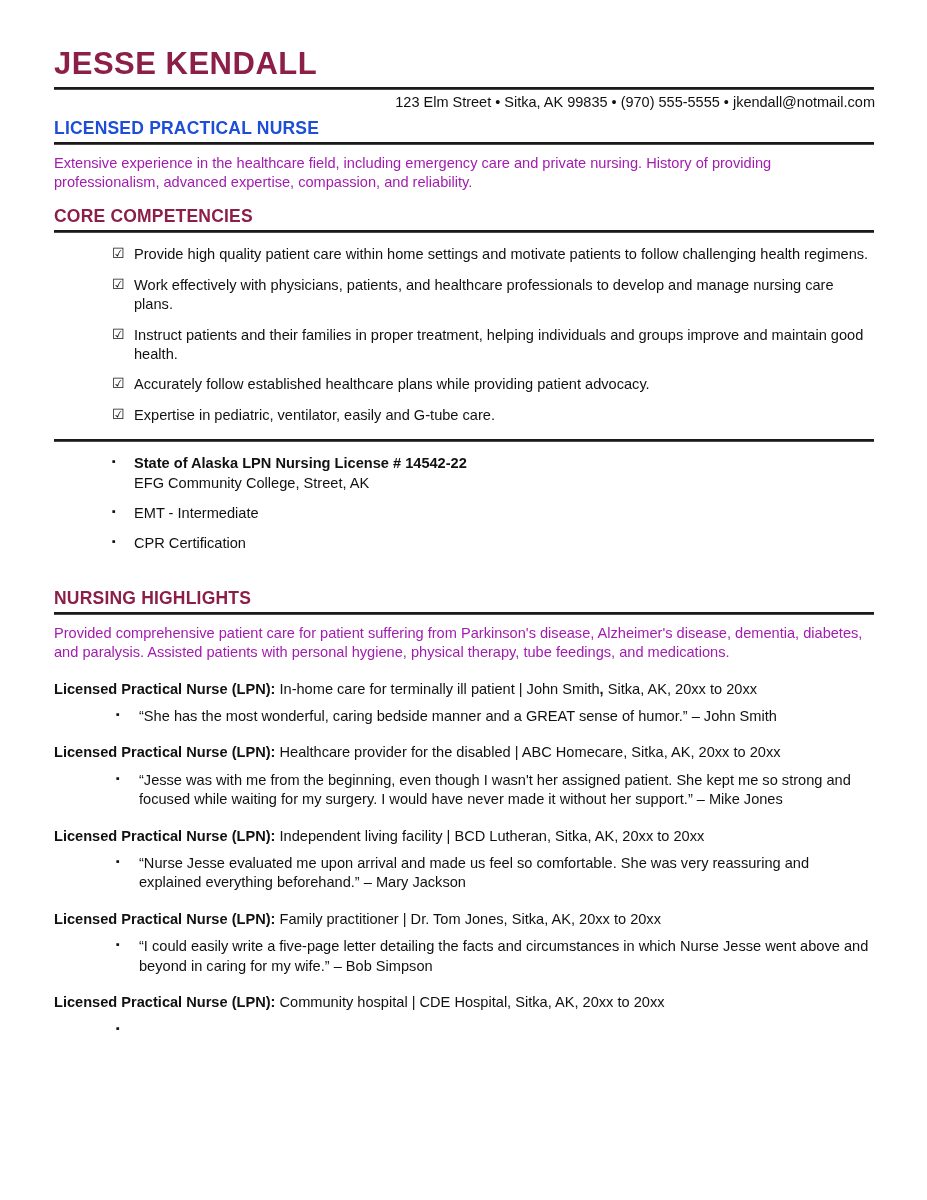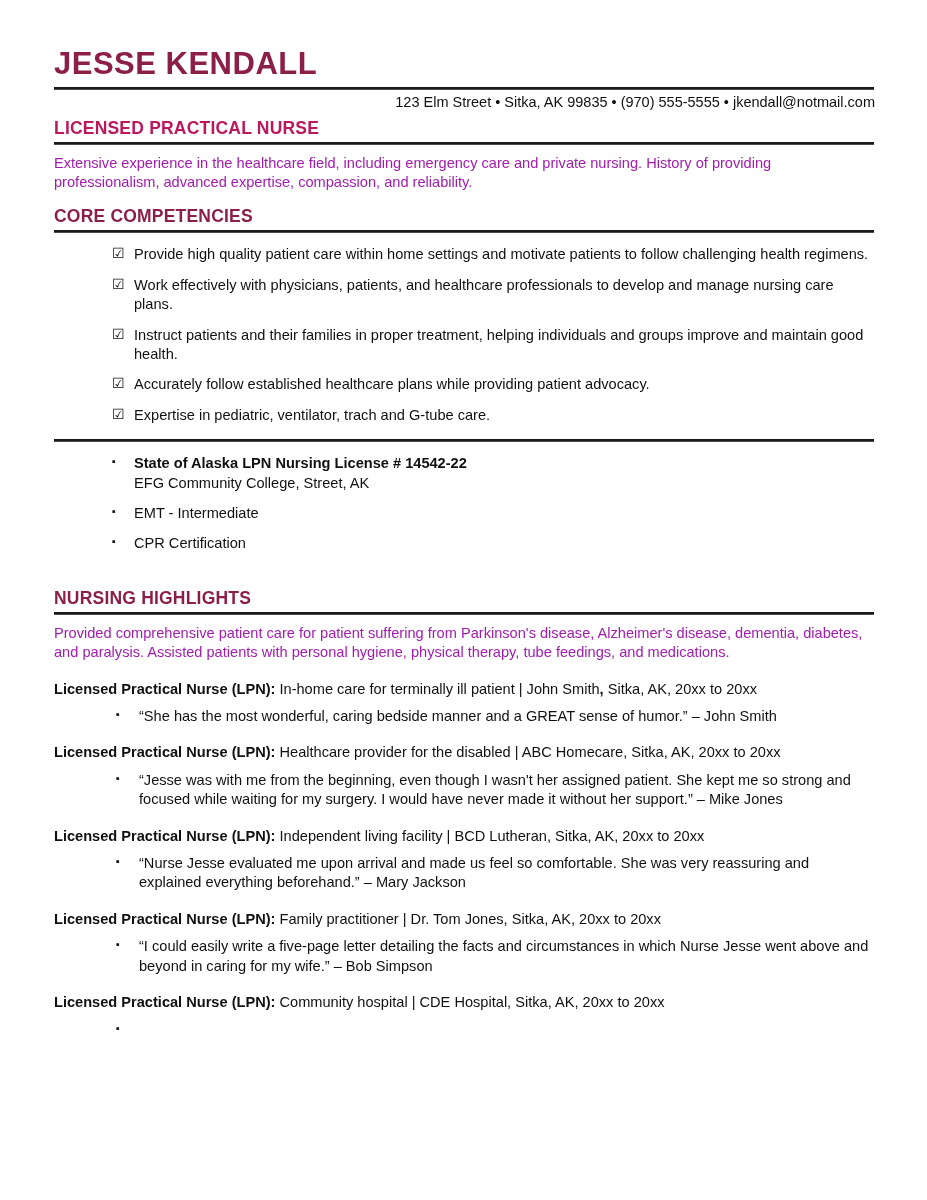--- a/index.html
+++ b/index.html
@@ -49,21 +49,21 @@
     position: absolute;
     right: 0;
     top: 4px;
     font-size: 14.5px;
     color: #111111;
     white-space: nowrap;
   }
   .subtitle {
     font-size: 17.5px;
     font-weight: bold;
-    color: #be185d;
+    color: #1d4ed8;
     letter-spacing: 0.2px;
     margin: 2px 0 3px 0;
   }
 
   
   .section-head {
     font-size: 17.5px;
     font-weight: bold;
     color: #8c1f48;
     letter-spacing: 0.2px;
@@ -178,21 +178,21 @@
       <li>
         <span class="marker">☑</span>
         <span>Instruct patients and their families in proper treatment, helping individuals and groups improve and maintain good health.</span>
       </li>
       <li>
         <span class="marker">☑</span>
         <span>Accurately follow established healthcare plans while providing patient advocacy.</span>
       </li>
       <li>
         <span class="marker">☑</span>
-        <span>Expertise in pediatric, ventilator, trach and G-tube care.</span>
+        <span>Expertise in pediatric, ventilator, easily and G-tube care.</span>
       </li>
     </ul>
   </div>
 
   <div class="section">
     <hr class="rule">
     <ul class="list square">
       <li>
         <span class="marker">▪</span>
         <span class="lic-title">State of Alaska LPN Nursing License # 14542-22</span>

